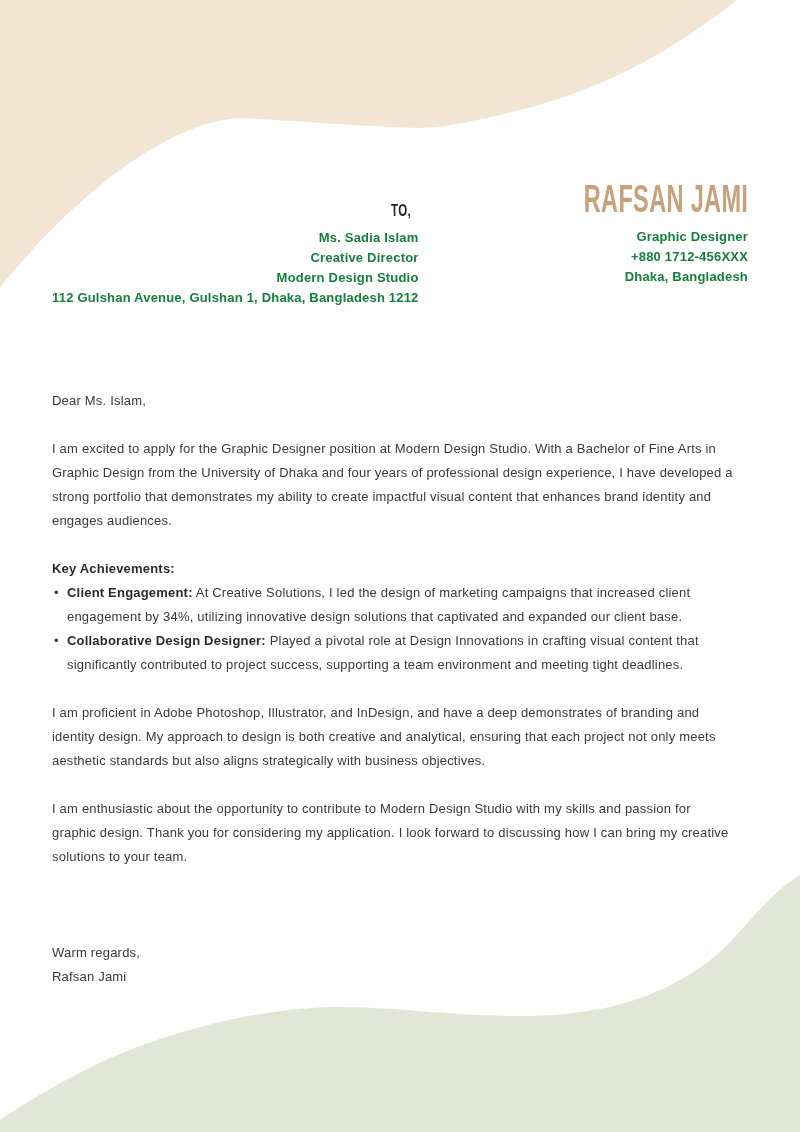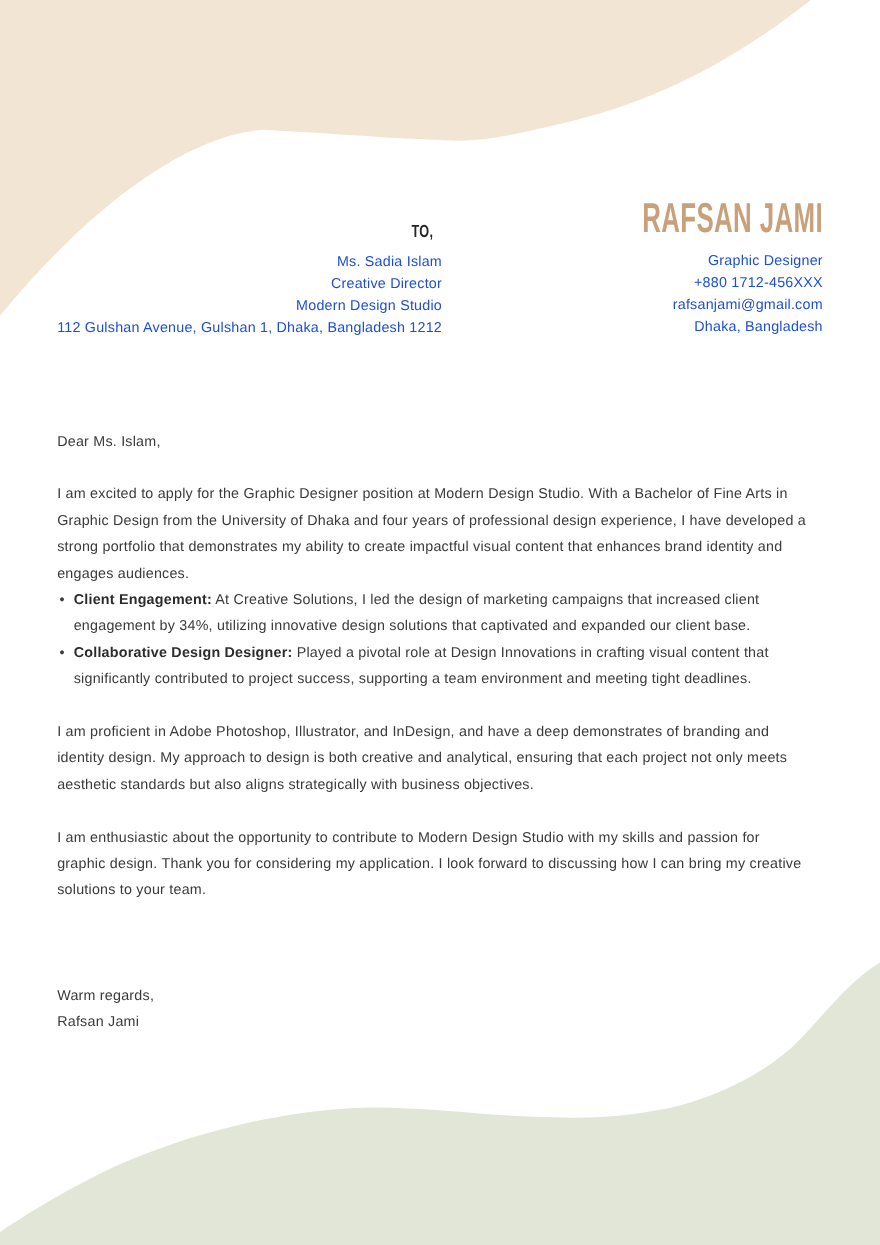--- a/index.html
+++ b/index.html
@@ -34,22 +34,23 @@
     font-size: 38px;
     line-height: 31px;
     letter-spacing: 0.5px;
     white-space: nowrap;
     transform: scaleX(0.62);
     transform-origin: top right;
   }
   .contact-lines, .recipient-lines {
     font-size: 13px;
     line-height: 20px;
-    color: #1d4ed8;
+    color: #15803d;
     letter-spacing: 0.2px;
+    font-weight: bold;
   }
   .contact-lines { margin-top: 11px; }
 
   .recipient {
     position: absolute;
     top: 202px;
     left: 52px;
     text-align: right;
   }
   .to-label {
@@ -125,40 +126,40 @@
              L 0 262 L 800 262 Z" fill="#E2E6D6"></path>
   </svg>
 
   <div class="sender">
     <div>
       <span class="sender-name" style="color: rgb(200, 161, 123);">RAFSAN JAMI</span>
     </div>
     <div class="contact-lines">
       <div>Graphic Designer</div>
       <div>+880 1712-456XXX</div>
-      <div>rafsanjami@gmail.com</div>
       <div>Dhaka, Bangladesh</div>
     </div>
   </div>
 
   <div class="recipient">
     <span class="to-label">TO,</span>
     <div class="recipient-lines">
       <div>Ms. Sadia Islam</div>
       <div>Creative Director</div>
       <div>Modern Design Studio</div>
       <div>112 Gulshan Avenue, Gulshan 1, Dhaka, Bangladesh 1212</div>
     </div>
   </div>
 
   <div class="letter">
     <p>Dear Ms. Islam,</p>
 
     <p>I am excited to apply for the Graphic Designer position at Modern Design Studio. With a Bachelor of Fine Arts in Graphic Design from the University of Dhaka and four years of professional design experience, I have developed a strong portfolio that demonstrates my ability to create impactful visual content that enhances brand identity and engages audiences.</p>
 
+    <p class="ach-heading">Key Achievements:</p>
 
     <ul class="ach-list">
       <li>
         <span class="bullet-dot">•</span><span class="bold-run">Client Engagement:</span> <span>At Creative Solutions, I led the design of marketing campaigns that increased client engagement by 34%, utilizing innovative design solutions that captivated and expanded our client base.</span>
       </li>
       <li>
         <span class="bullet-dot">•</span><span class="bold-run">Collaborative Design Designer:</span> <span>Played a pivotal role at Design Innovations in crafting visual content that significantly contributed to project success, supporting a team environment and meeting tight deadlines.</span>
       </li>
     </ul>
 

